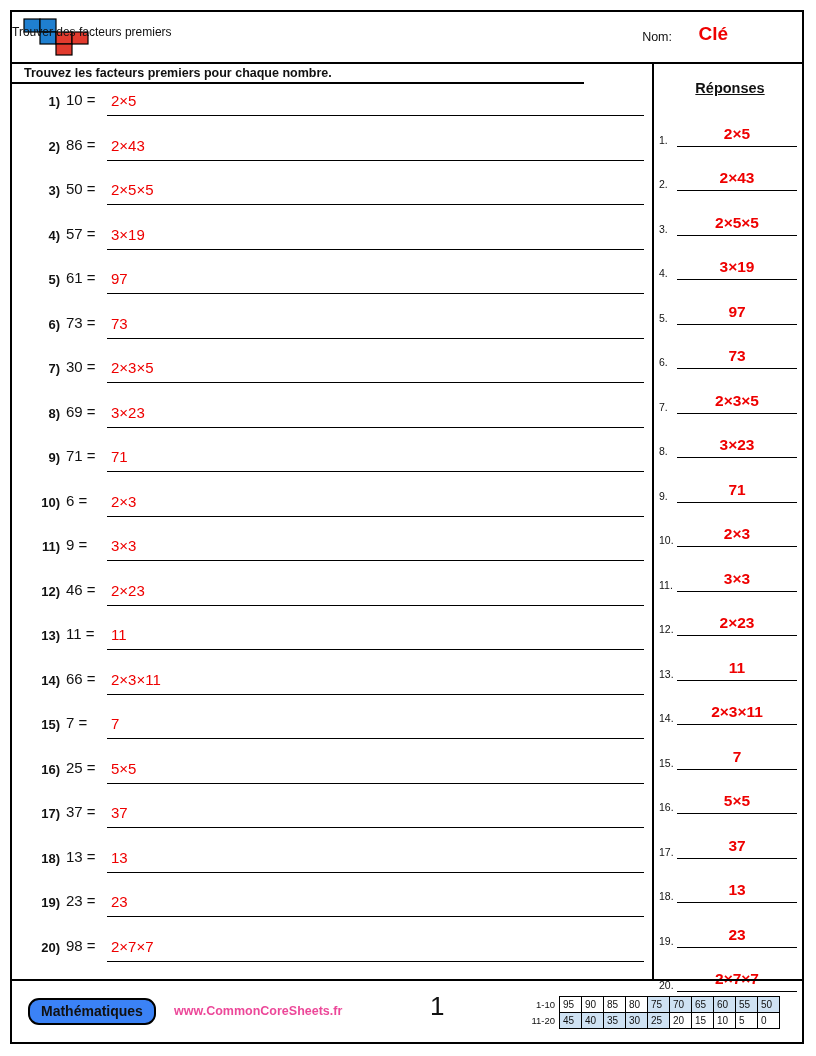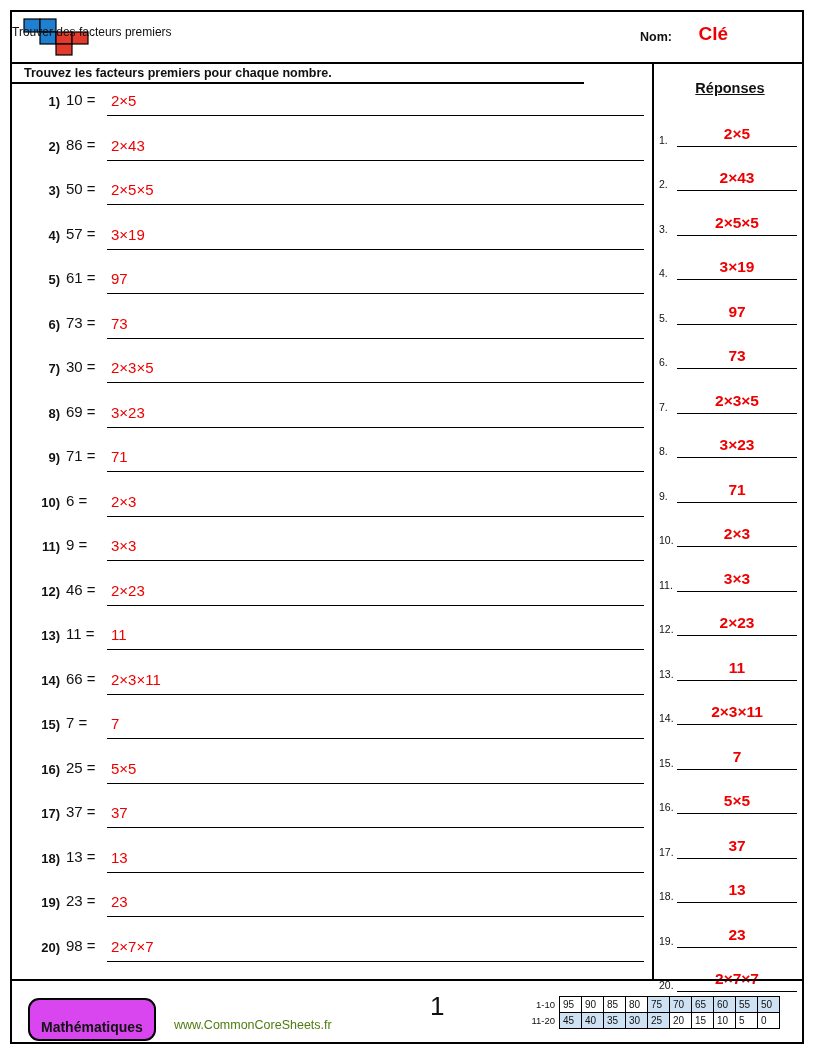--- a/index.html
+++ b/index.html
@@ -43,21 +43,21 @@
     width: 100%;
     text-align: left;
     font-size: 12px;
     color: #111;
   }
   .nom-label {
     position: absolute;
     right: 130px;
     top: 18px;
     font-size: 12.5px;
-    font-weight: bold;
+    font-weight: normal;
     color: #111;
   }
   .nom-value {
     position: absolute;
     right: 74px;
     top: 11px;
     font-size: 19px;
     font-weight: bold;
     color: #ee0000;
   }
@@ -182,34 +182,33 @@
     height: 65px;
     border-top: 2px solid #000;
     box-sizing: border-box;
   }
   .brand {
     position: absolute;
     left: 16px;
     top: 17px;
     border: 2px solid #000;
     border-radius: 11px;
-    padding: 19px 11px 4px 11px;
+    padding: 3px 11px 4px 11px;
     font-size: 14px;
     font-weight: bold;
     color: #111;
-    background: #d946ef;
+    background: #3b82f6;
   }
   .site {
     position: absolute;
     left: 162px;
     top: 23px;
     font-size: 12.5px;
-    font-weight: normal;
-    color: #4d7c0f;
-    margin-top: 14px;
+    font-weight: bold;
+    color: #ec4899;
   }
   .pagenum {
     position: absolute;
     left: 418px;
     top: 10px;
     font-size: 26px;
     color: #111;
   }
   
   .scorebox {

